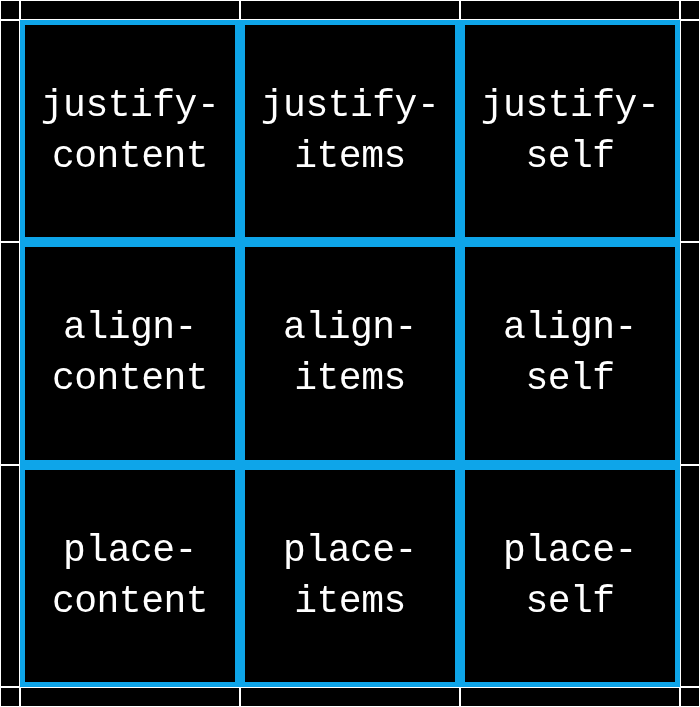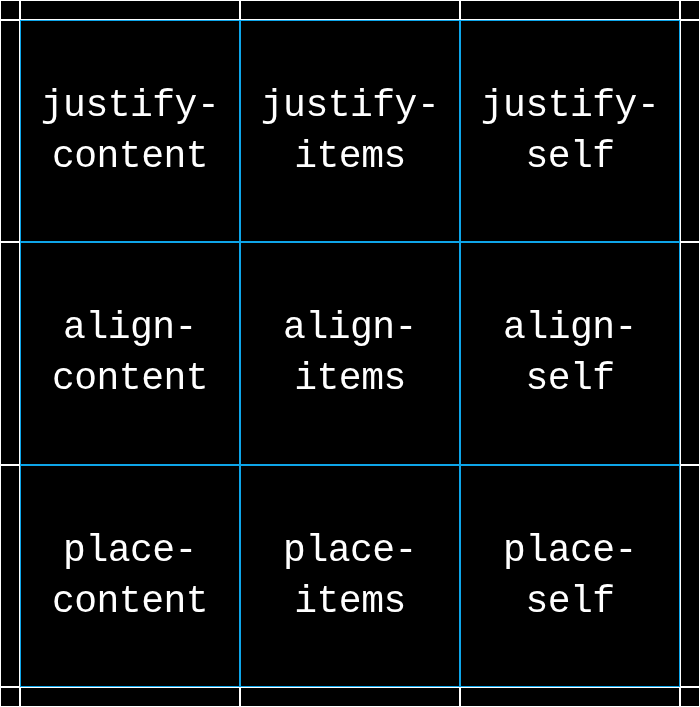--- a/index.html
+++ b/index.html
@@ -16,21 +16,21 @@
     .grid {
       display: grid;
       grid-template-columns: 20px 1fr 1fr 1fr 20px;
       grid-template-rows: 20px 1fr 1fr 1fr 20px;
       width: 700px;
       height: 707px;
       gap: 0;
       background: #000;
     }
     .cell {
-      border: 1px solid #0ea5e9;
+      border: 5px solid #0ea5e9;
       display: flex;
       align-items: center;
       justify-content: center;
       text-align: center;
       padding: 12px;
     }
     .edge {
       border: 1px solid #fff;
       background: #000;
     }

